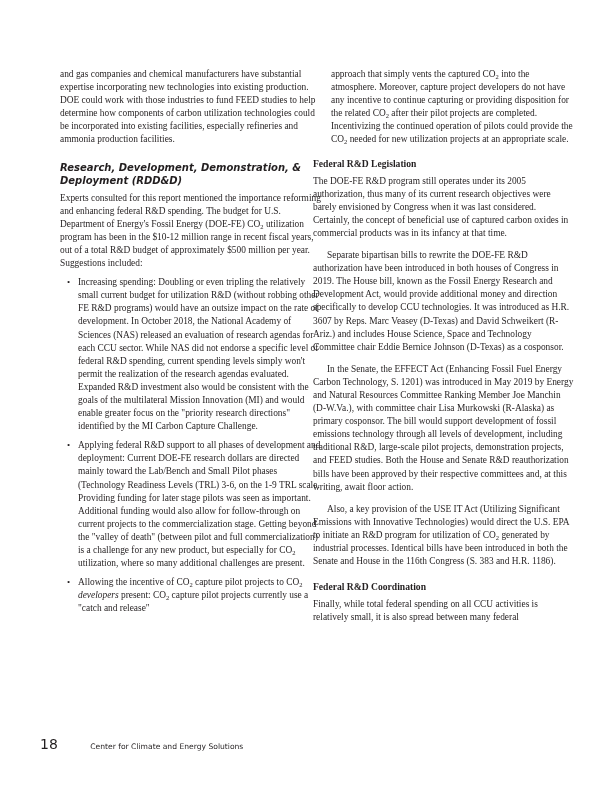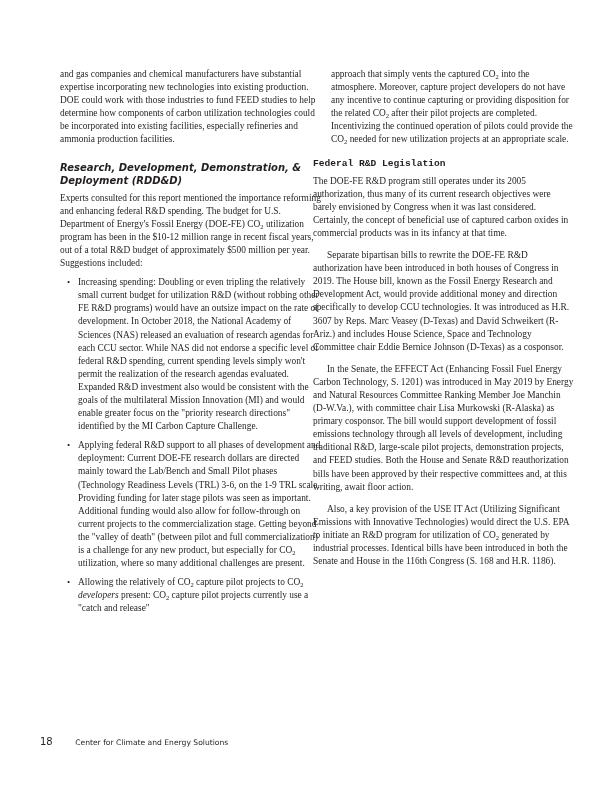--- a/index.html
+++ b/index.html
@@ -5,60 +5,62 @@
   html, body { margin: 0; padding: 0; background: #ffffff; }
   body { width: 612px; height: 792px; position: relative; overflow: hidden; }
   .page { position: absolute; left: 0; top: 0; width: 537px; height: 792px; }
   .col { position: absolute; top: 68px; font-family: "Liberation Serif", "DejaVu Serif", serif; font-size: 9.4px; line-height: 13.1px; color: #231f20; }
   .col-left { left: 60px; width: 262px; }
   .col-right { left: 313px; width: 262px; }
   p { margin: 0; }
   .indent { text-indent: 14px; margin-top: 9px; }
   .after { margin-bottom: 6px; }
   h2.section { font-family: "DejaVu Sans", "Liberation Sans", sans-serif; font-style: italic; font-weight: bold; font-size: 10px; line-height: 13px; margin: 14px 0 5px 0; color: #231f20; }
-  h3.sub { font-family: Liberation Mono, monospace; font-weight: bold; font-size: 9.6px; line-height: 13px; margin: 10px 0 5px 0; color: #231f20; }
+  h3.sub { font-family: Liberation Serif, serif; font-weight: bold; font-size: 9.6px; line-height: 13px; margin: 10px 0 5px 0; color: #231f20; }
   ul.bullets { list-style: none; margin: 6px 0 0 0; padding: 0 0 0 18px; }
   ul.bullets li { position: relative; margin-bottom: 6px; }
   ul.bullets li::before { content: "\2022"; position: absolute; left: -11px; top: 0; font-size: 9px; }
   ul.bullets li.cont-li::before { content: ""; }
   .lead { font-weight: normal; }
   sub { font-size: 6.5px; vertical-align: -2px; line-height: 0; }
   .footer { position: absolute; top: 736px; left: 40px; font-family: "DejaVu Sans", "Liberation Sans", sans-serif; font-size: 7.6px; color: #231f20; }
-  .footer .pgnum { font-size: 10px; margin-right: 20px; }
+  .footer .pgnum { font-size: 14px; margin-right: 30px; }
 </style>
 </head>
 <body>
 
 <div class="page">
 
   <div class="col col-left">
     <p>and gas companies and chemical manufacturers have substantial expertise incorporating new technologies into existing production. DOE could work with those industries to fund FEED studies to help determine how components of carbon utilization technologies could be incorporated into existing facilities, especially refineries and ammonia production facilities.</p>
 
     <h2 class="section">Research, Development, Demonstration, &amp; Deployment (RDD&amp;D)</h2>
 
     <p><span>Experts consulted for this report mentioned the importance reforming and enhancing federal R&amp;D spending. The budget for U.S. Department of Energy's Fossil Energy (DOE-FE) CO</span><sub>2</sub><span> utilization program has been in the $10-12 million range in recent fiscal years, out of a total R&amp;D budget of approximately $500 million per year. Suggestions included:</span></p>
 
     <ul class="bullets">
       <li><span class="lead">Increasing spending:</span><span> Doubling or even tripling the relatively small current budget for utilization R&amp;D (without robbing other FE R&amp;D programs) would have an outsize impact on the rate of development. In October 2018, the National Academy of Sciences (NAS) released an evaluation of research agendas for each CCU sector. While NAS did not endorse a specific level of federal R&amp;D spending, current spending levels simply won't permit the realization of the research agendas evaluated. Expanded R&amp;D investment also would be consistent with the goals of the multilateral Mission Innovation (MI) and would enable greater focus on the "priority research directions" identified by the MI Carbon Capture Challenge.</span></li>
       <li><span class="lead">Applying federal R&amp;D support to all phases of development and deployment:</span><span> Current DOE-FE research dollars are directed mainly toward the Lab/Bench and Small Pilot phases (Technology Readiness Levels (TRL) 3-6, on the 1-9 TRL scale. Providing funding for later stage pilots was seen as important. Additional funding would also allow for follow-through on current projects to the commercialization stage. Getting beyond the "valley of death" (between pilot and full commercialization) is a challenge for any new product, but especially for CO</span><sub>2</sub><span> utilization, where so many additional challenges are present.</span></li>
-      <li><span class="lead"><span>Allowing the relatively of CO</span><sub>2</sub><span> capture pilot projects to CO</span><sub>2</sub> <i>developers</i><span> present:</span></span><span> CO</span><sub>2</sub><span> capture pilot projects currently use a "catch and release"</span></li>
+      <li><span class="lead"><span>Allowing the incentive of CO</span><sub>2</sub><span> capture pilot projects to CO</span><sub>2</sub> <i>developers</i><span> present:</span></span><span> CO</span><sub>2</sub><span> capture pilot projects currently use a "catch and release"</span></li>
     </ul>
   </div>
 
   <div class="col col-right">
     <ul class="bullets" style="margin-top:0;">
       <li class="cont-li"><span>approach that simply vents the captured CO</span><sub>2</sub><span> into the atmosphere. Moreover, capture project developers do not have any incentive to continue capturing or providing disposition for the related CO</span><sub>2</sub><span> after their pilot projects are completed. Incentivizing the continued operation of pilots could provide the CO</span><sub>2</sub><span> needed for new utilization projects at an appropriate scale.</span></li>
     </ul>
 
     <h3 class="sub">Federal R&amp;D Legislation</h3>
     <p class="after">The DOE-FE R&amp;D program still operates under its 2005 authorization, thus many of its current research objectives were barely envisioned by Congress when it was last considered. Certainly, the concept of beneficial use of captured carbon oxides in commercial products was in its infancy at that time.</p>
     <p class="indent after">Separate bipartisan bills to rewrite the DOE-FE R&amp;D authorization have been introduced in both houses of Congress in 2019. The House bill, known as the Fossil Energy Research and Development Act, would provide additional money and direction specifically to develop CCU technologies. It was introduced as H.R. 3607 by Reps. Marc Veasey (D-Texas) and David Schweikert (R-Ariz.) and includes House Science, Space and Technology Committee chair Eddie Bernice Johnson (D-Texas) as a cosponsor.</p>
     <p class="indent after">In the Senate, the EFFECT Act (Enhancing Fossil Fuel Energy Carbon Technology, S. 1201) was introduced in May 2019 by Energy and Natural Resources Committee Ranking Member Joe Manchin (D-W.Va.), with committee chair Lisa Murkowski (R-Alaska) as primary cosponsor. The bill would support development of fossil emissions technology through all levels of development, including traditional R&amp;D, large-scale pilot projects, demonstration projects, and FEED studies. Both the House and Senate R&amp;D reauthorization bills have been approved by their respective committees and, at this writing, await floor action.</p>
-    <p class="indent"><span>Also, a key provision of the USE IT Act (Utilizing Significant Emissions with Innovative Technologies) would direct the U.S. EPA to initiate an R&amp;D program for utilization of CO</span><sub>2</sub><span> generated by industrial processes. Identical bills have been introduced in both the Senate and House in the 116th Congress (S. 168 and H.R. 1186).</span></p>
+    <p class="indent"><span>Also, a key provision of the USE IT Act (Utilizing Significant Emissions with Innovative Technologies) would direct the U.S. EPA to initiate an R&amp;D program for utilization of CO</span><sub>2</sub><span> generated by industrial processes. Identical bills have been introduced in both the Senate and House in the 116th Congress (S. 383 and H.R. 1186).</span></p>
 
+    <h3 class="sub" style="margin-top:12px;">Federal R&amp;D Coordination</h3>
+    <p>Finally, while total federal spending on all CCU activities is relatively small, it is also spread between many federal</p>
   </div>
 
   <div class="footer">
     <span class="pgnum">18</span>
     <span>Center for Climate and Energy Solutions</span>
   </div>
 
 </div>
 
 </body></html>

